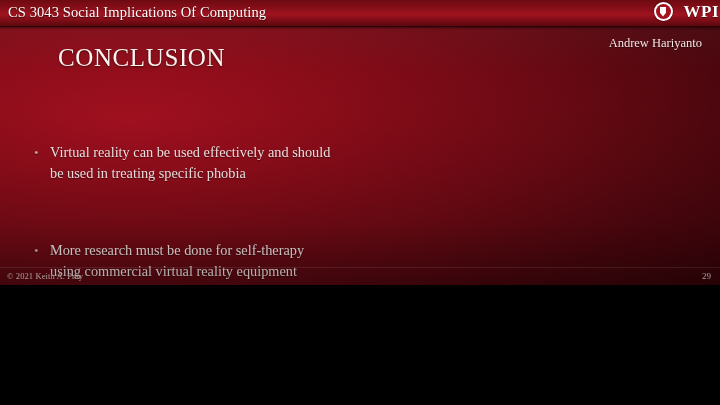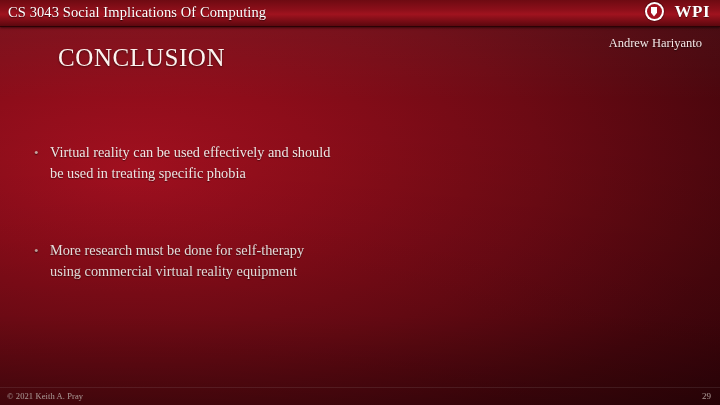--- a/index.html
+++ b/index.html
@@ -3,21 +3,21 @@
 <meta charset="utf-8">
 <style>
   html, body {
     margin: 0;
     padding: 0;
     background: #000;
   }
   .slide {
     position: relative;
     width: 720px;
-    height: 405px;
+    height: 285px;
     overflow: hidden;
     font-family: "Liberation Serif", serif;
     color: #f2e9e4;
     background:
       radial-gradient(ellipse 120% 100% at 18% 42%, #a51020 0%, #8e0d1a 22%, #6d0a14 48%, #4a060d 72%, #2a0207 100%);
   }
   
   .slide::after {
     content: "";
     position: absolute;
@@ -44,21 +44,21 @@
     font-size: 14.5px;
     letter-spacing: 0.1px;
     color: #ffffff;
     text-shadow: 0 1px 1px rgba(0,0,0,0.65);
     white-space: nowrap;
   }
 
   
   .wpi-logo {
     position: absolute;
-    right: 10px;
+    right: 1px;
     top: 2px;
     display: flex;
     align-items: center;
     gap: 11px;
     text-align: right;
   }
   .wpi-seal {
     width: 19px;
     height: 19px;
     border-radius: 50%;

